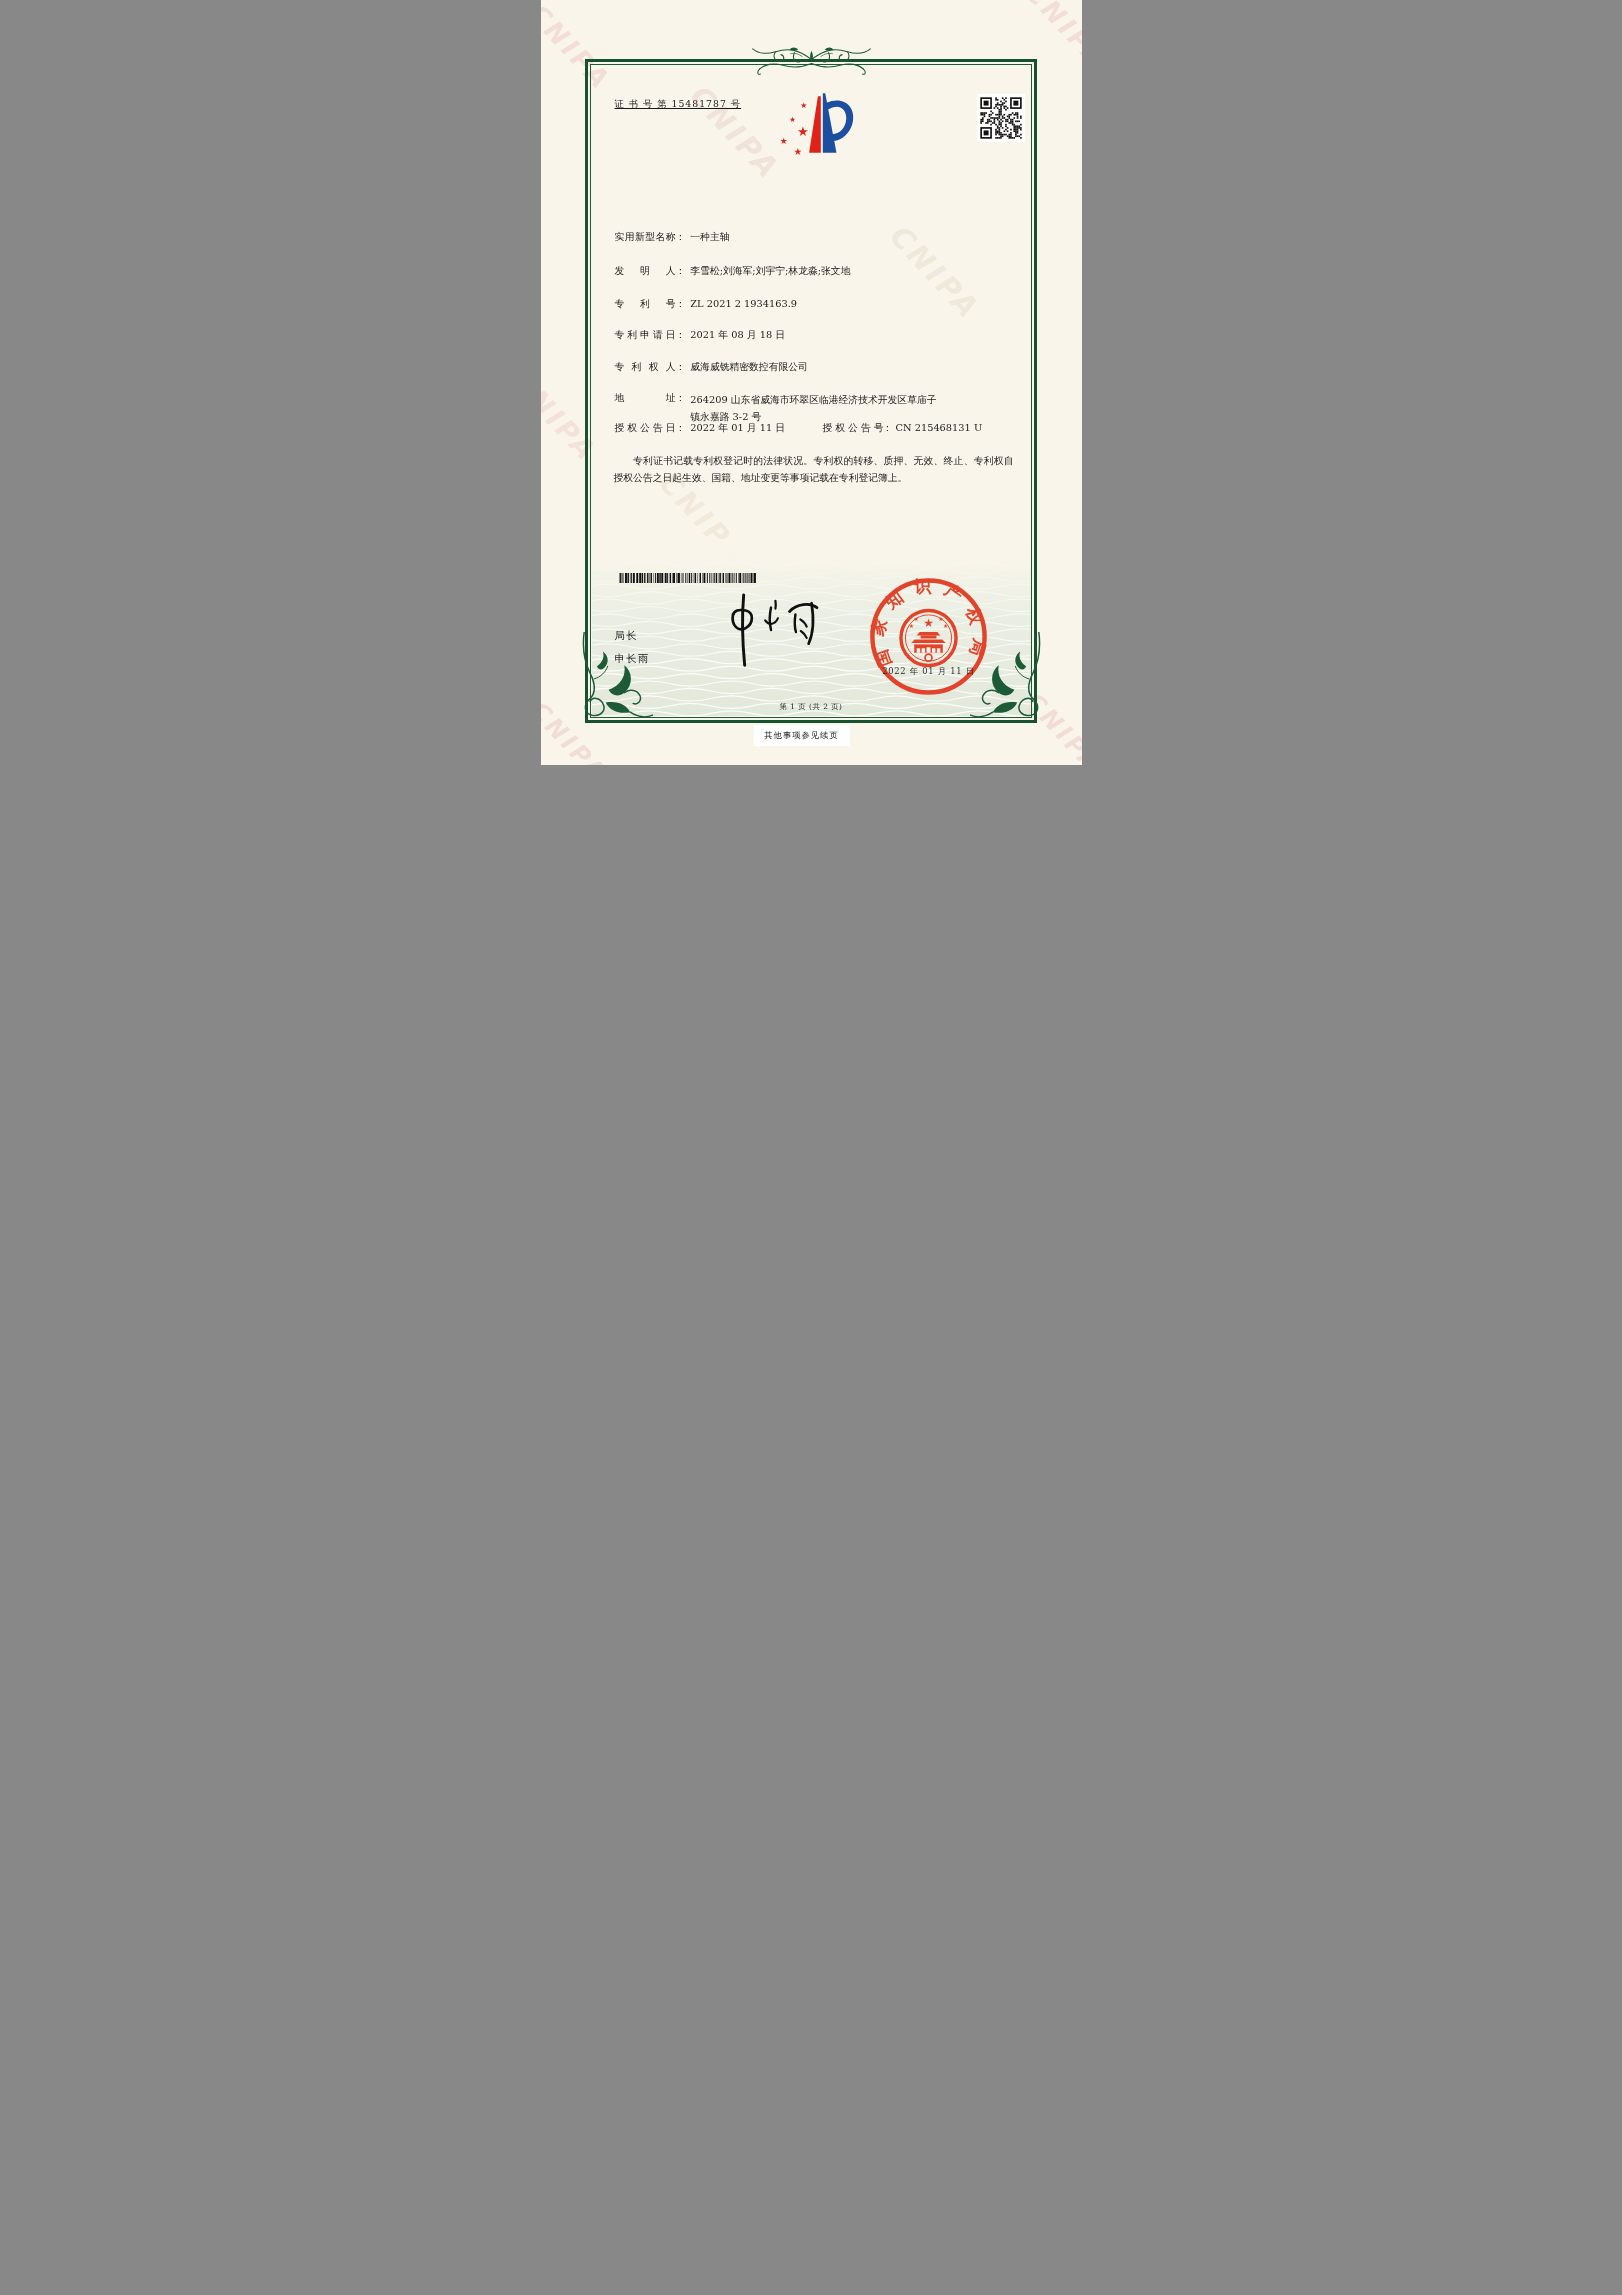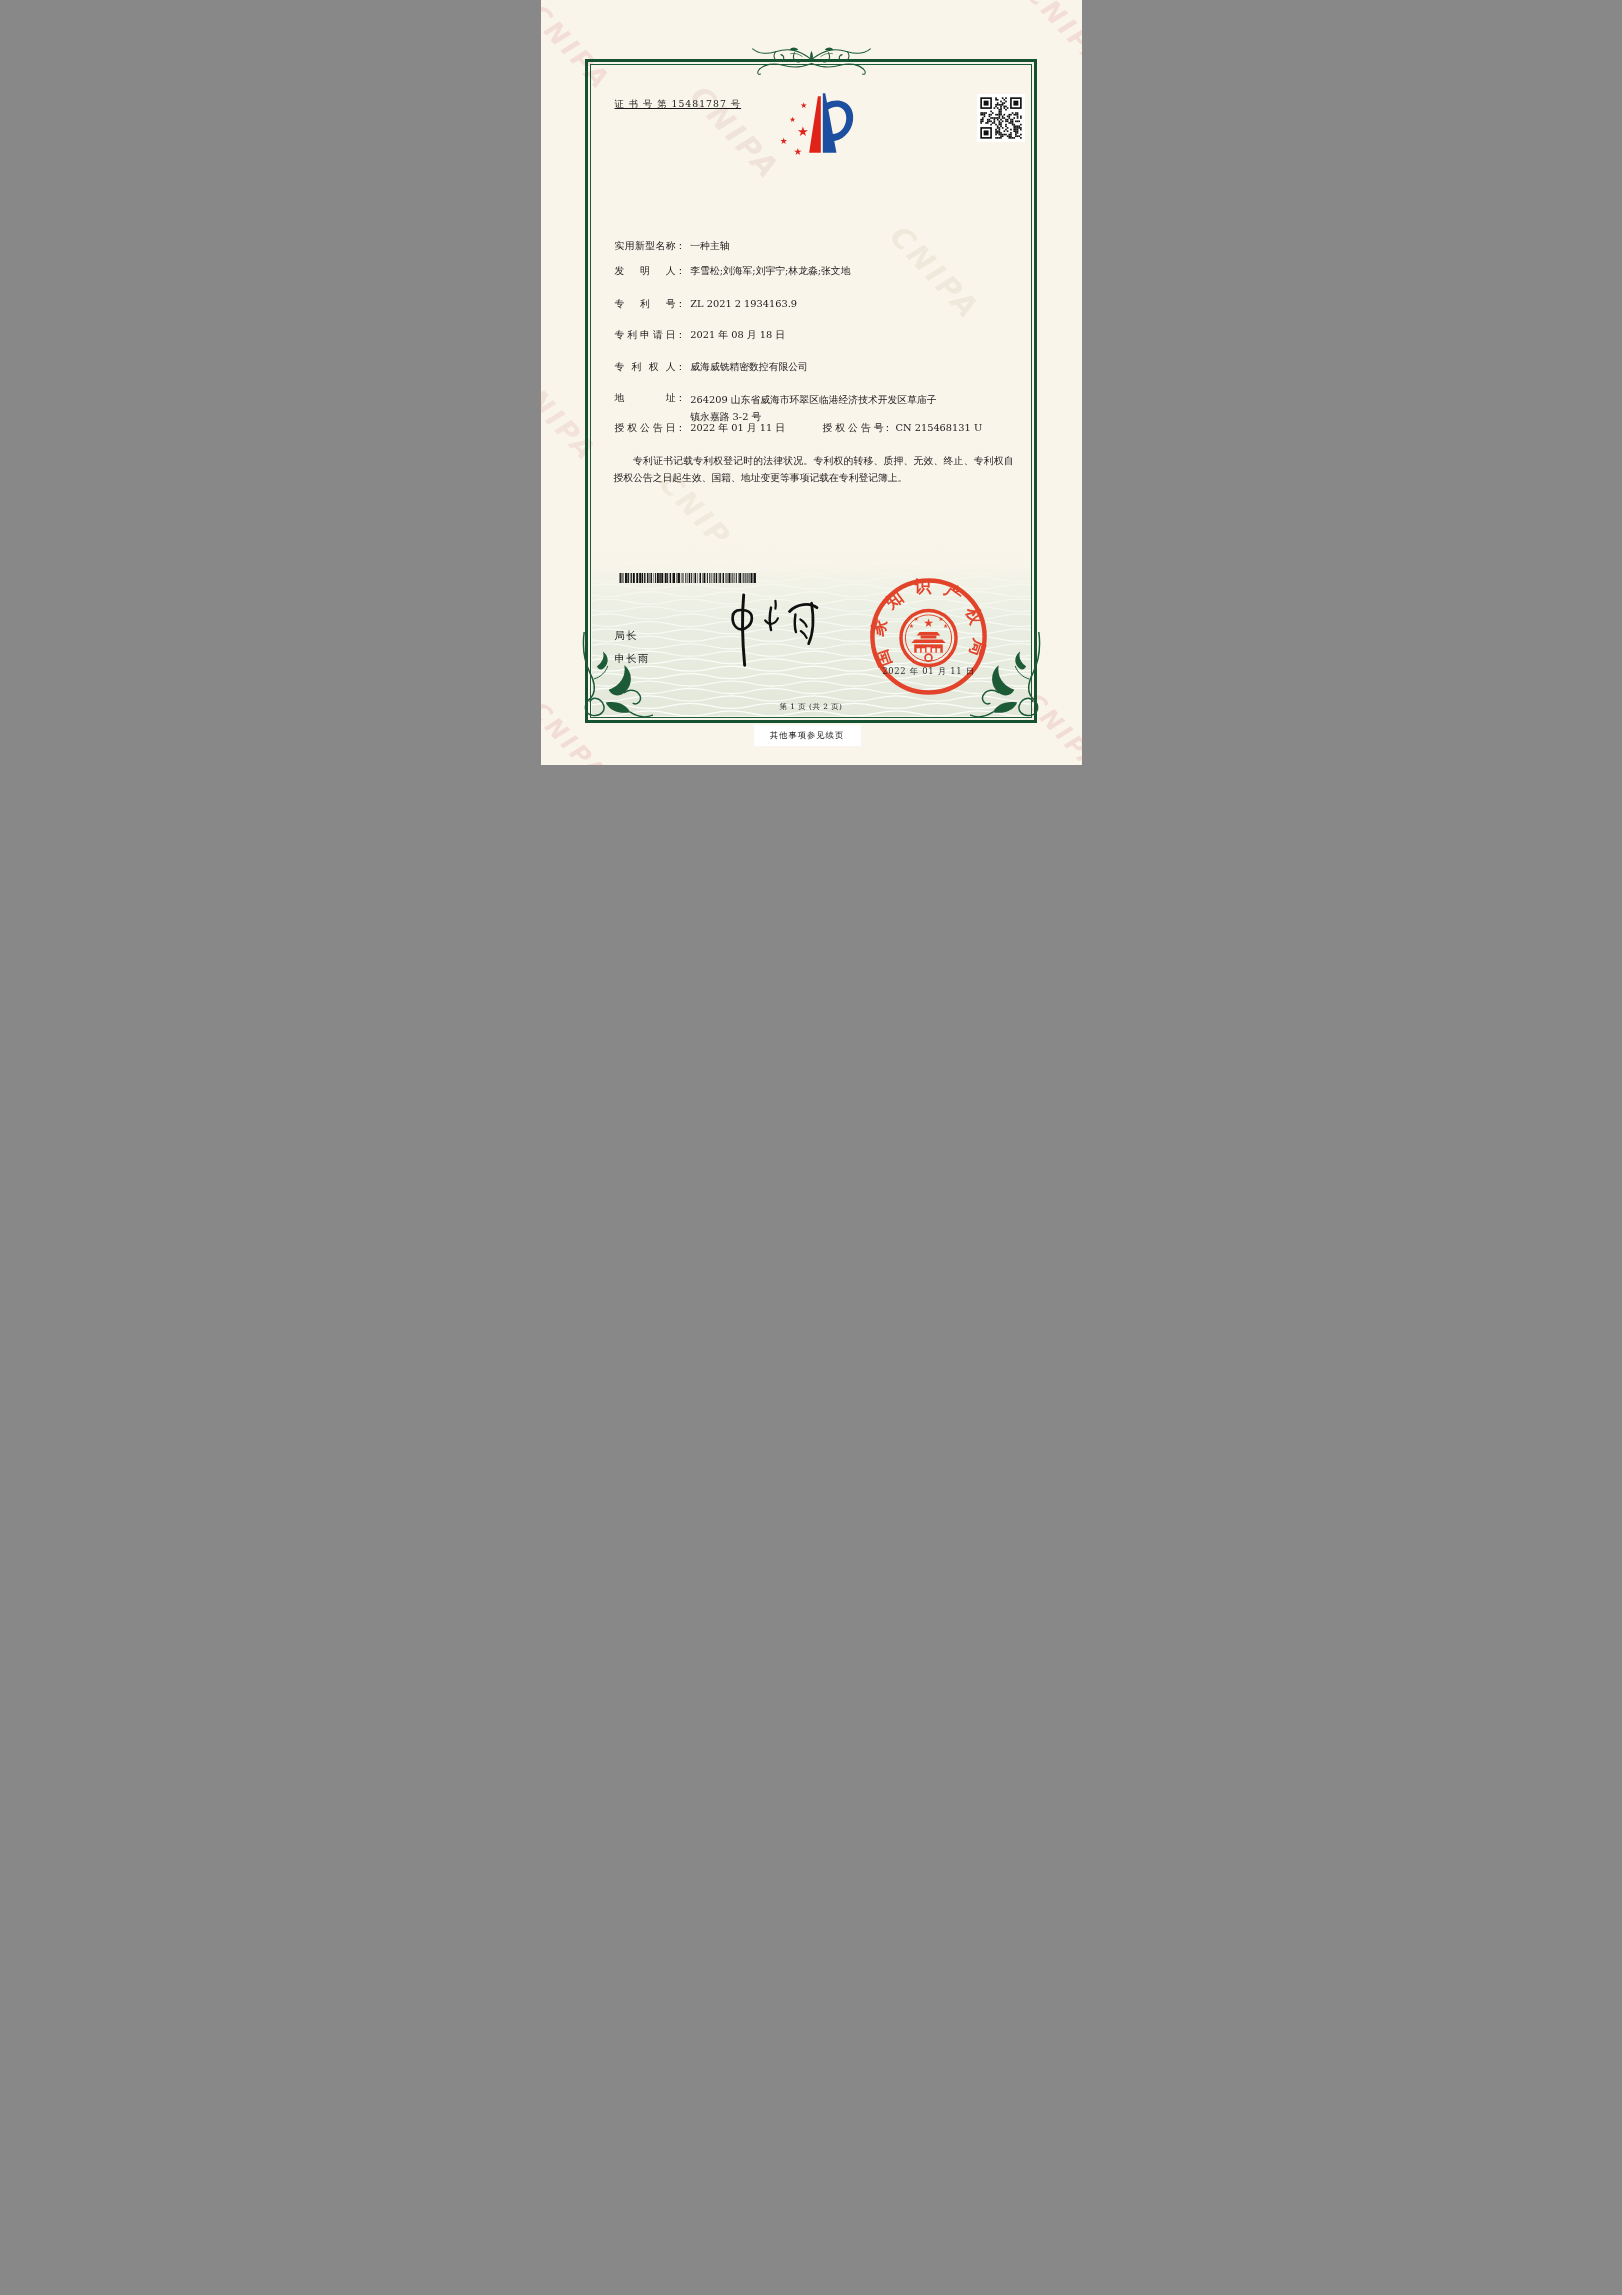--- a/index.html
+++ b/index.html
@@ -51,21 +51,21 @@
   .pre{white-space:pre-line; width:317px; line-height:16.7px;}
   .glabel2{position:absolute; left:208px; width:61px; display:inline-block; text-align:justify; text-align-last:justify;}
   .gcolon2{position:absolute; left:268px;}
   .gval2{position:absolute; left:281px;}
   .paras{left:73px; top:452px; width:400px; font-size:9.8px; line-height:17px; text-align:justify;}
   .paras p{margin:0; text-indent:2em;}
   .role{left:74px; top:629px; font-family:"DejaVu Sans","Liberation Sans",sans-serif; font-size:10.3px; letter-spacing:1.5px; z-index:4;}
   .name{left:74px; top:652px; font-family:Liberation Serif, serif; font-size:10.3px; letter-spacing:1.5px; z-index:4;}
   .pageno{left:0; right:0; top:702px; text-align:center; font-size:7.4px; letter-spacing:0.5px; z-index:4;}
   .notebox{
-    left:213px; top:725px; width:107px; height:20.6px; background:#ffffff;
+    left:213px; top:725px; width:96px; height:20.6px; background:#ffffff;
     text-align:center; line-height:20.6px; font-size:8.3px; letter-spacing:1px; z-index:4;
   }
   .seal{left:326px; top:575px; width:123px; height:123px; z-index:5; opacity:.95;}
   .sig{left:172px; top:591px; z-index:4;}
   .qr{left:436px; top:94px; z-index:4;}
   .barcode{left:78px; top:573px; z-index:4;}
   .logo{left:232px; top:90px; z-index:4;}
 </style>
 </head>
 <body>
@@ -363,21 +363,21 @@
       <rect x="43.93103448275862" y="87.86206896551724" width="3.3793103448275863" height="3.3793103448275863" fill="#111"></rect>
       <rect x="47.310344827586206" y="87.86206896551724" width="3.3793103448275863" height="3.3793103448275863" fill="#111"></rect>
       <rect x="64.20689655172414" y="87.86206896551724" width="3.3793103448275863" height="3.3793103448275863" fill="#111"></rect>
       <rect x="67.58620689655173" y="87.86206896551724" width="3.3793103448275863" height="3.3793103448275863" fill="#111"></rect>
       <rect x="70.96551724137932" y="87.86206896551724" width="3.3793103448275863" height="3.3793103448275863" fill="#111"></rect>
       <rect x="74.3448275862069" y="87.86206896551724" width="3.3793103448275863" height="3.3793103448275863" fill="#111"></rect>
       <rect x="87.86206896551724" y="87.86206896551724" width="3.3793103448275863" height="3.3793103448275863" fill="#111"></rect>
     </svg>
 
 
-  <div class="content row" style="top:240px">
+  <div class="content row" style="top:231px">
     <span class="flabel">实用新型名称</span><span class="colon">：</span><span class="fvalue">一种主轴</span>
   </div>
   <div class="content row" style="top:265px">
     <span class="flabel">发明人</span><span class="colon">：</span><span class="fvalue">李雪松;刘海军;刘宇宁;林龙淼;张文地</span>
   </div>
   <div class="content row" style="top:298px">
     <span class="flabel">专利号</span><span class="colon">：</span><span class="fvalue">ZL 2021 2 1934163.9</span>
   </div>
   <div class="content row" style="top:329px">
     <span class="flabel">专利申请日</span><span class="colon">：</span><span class="fvalue">2021 年 08 月 18 日</span>

